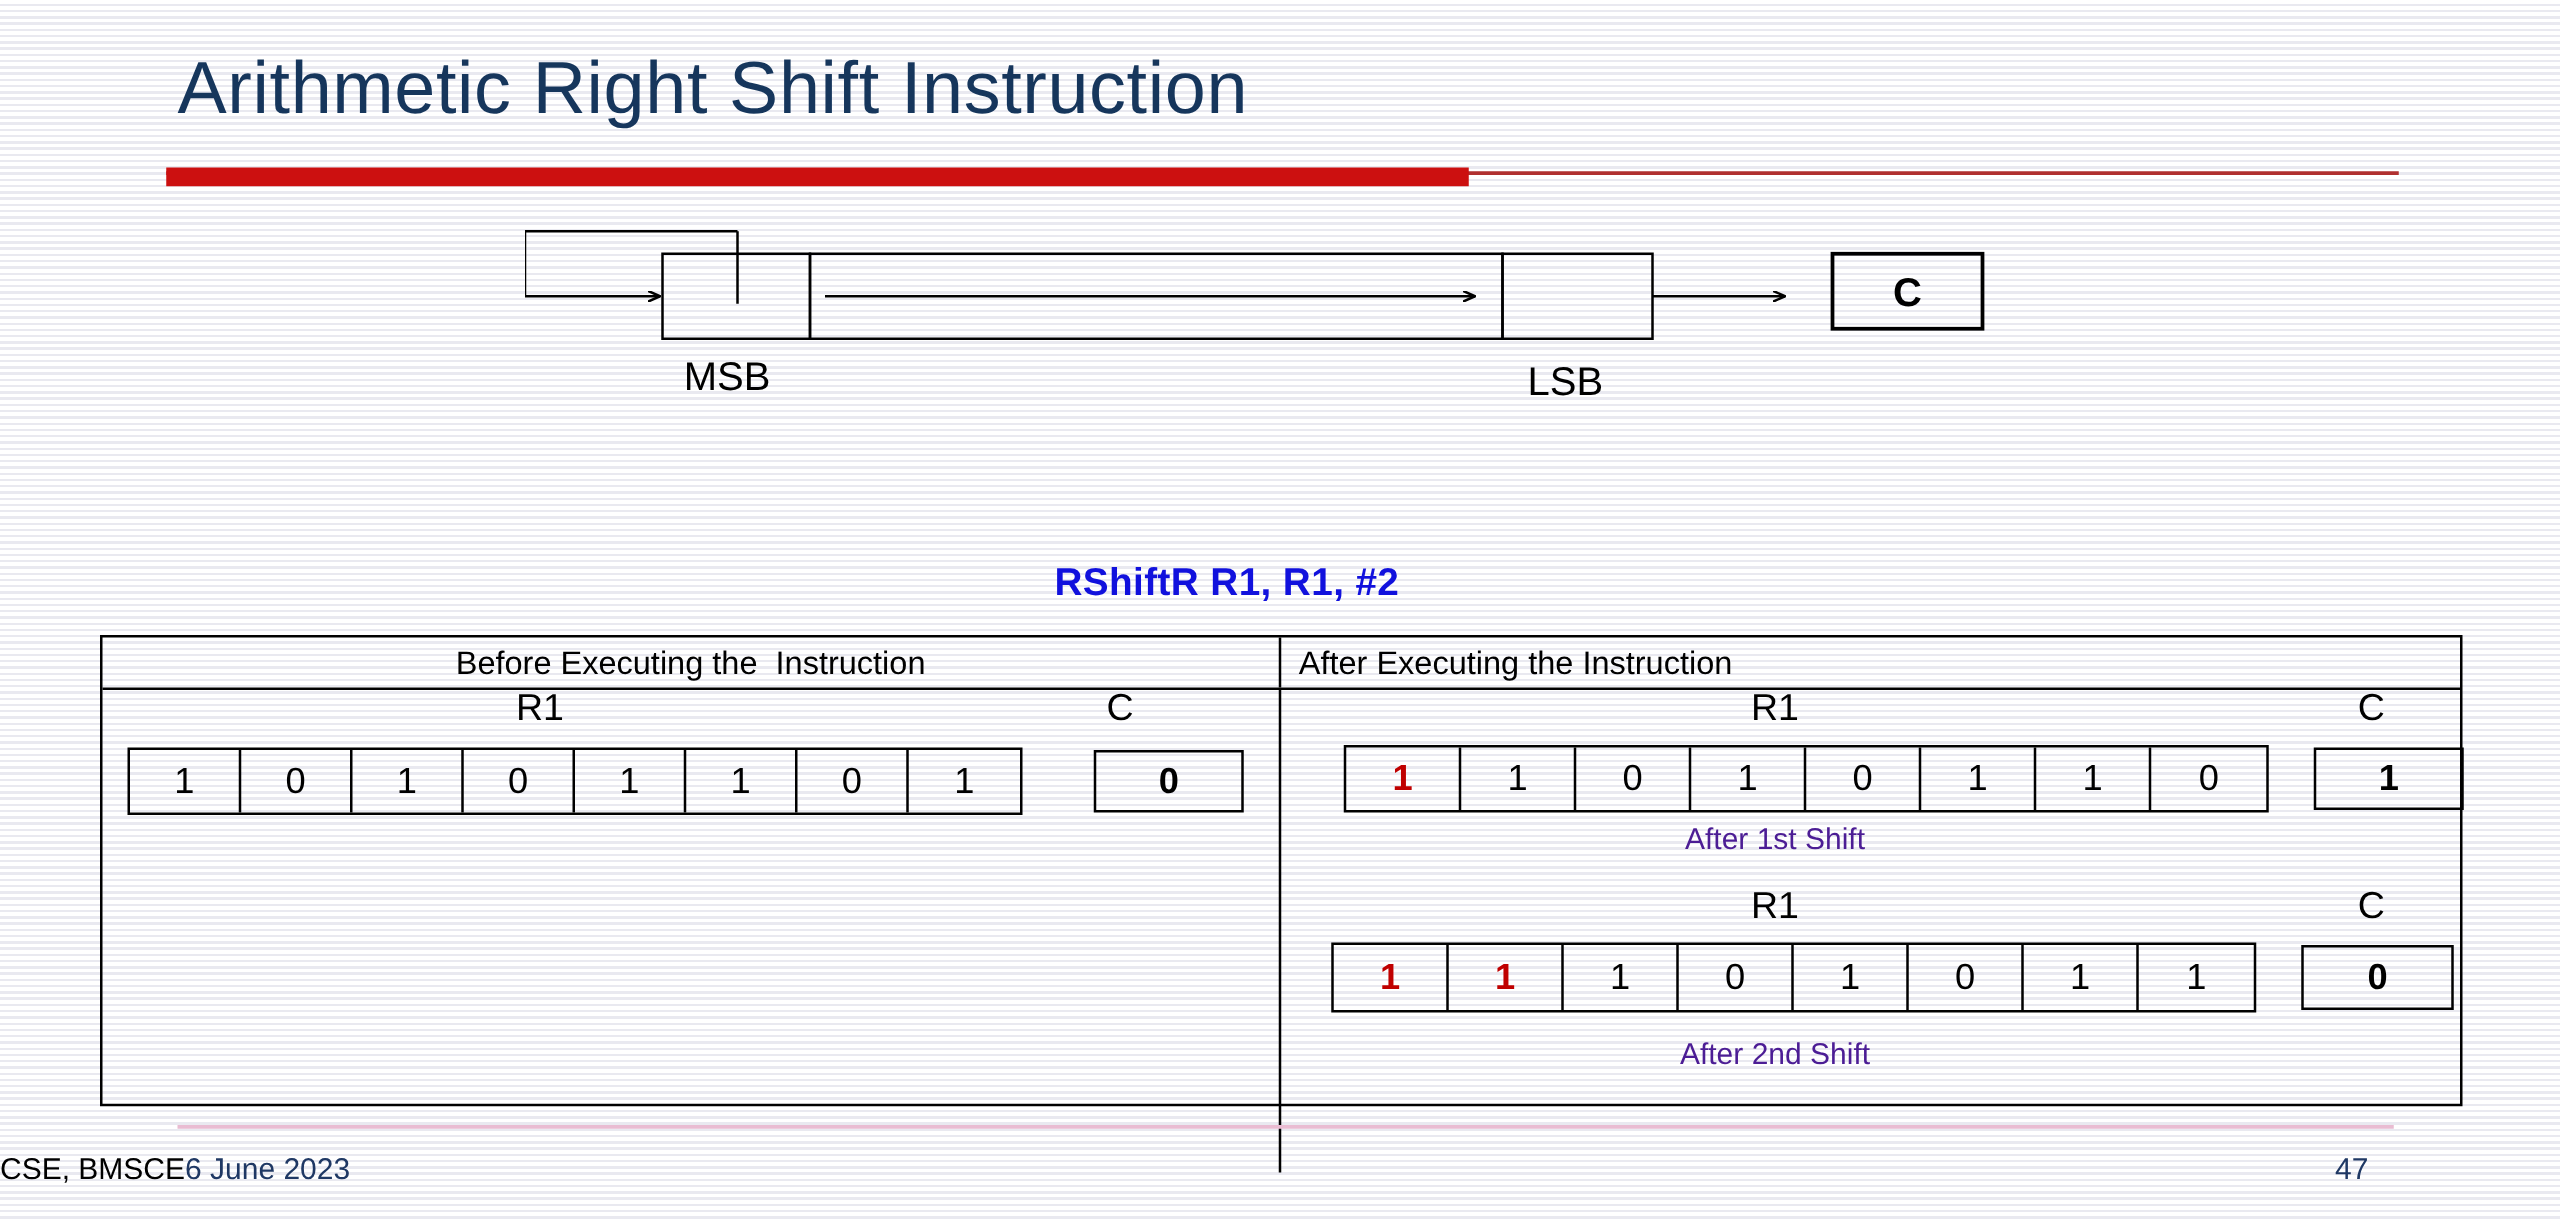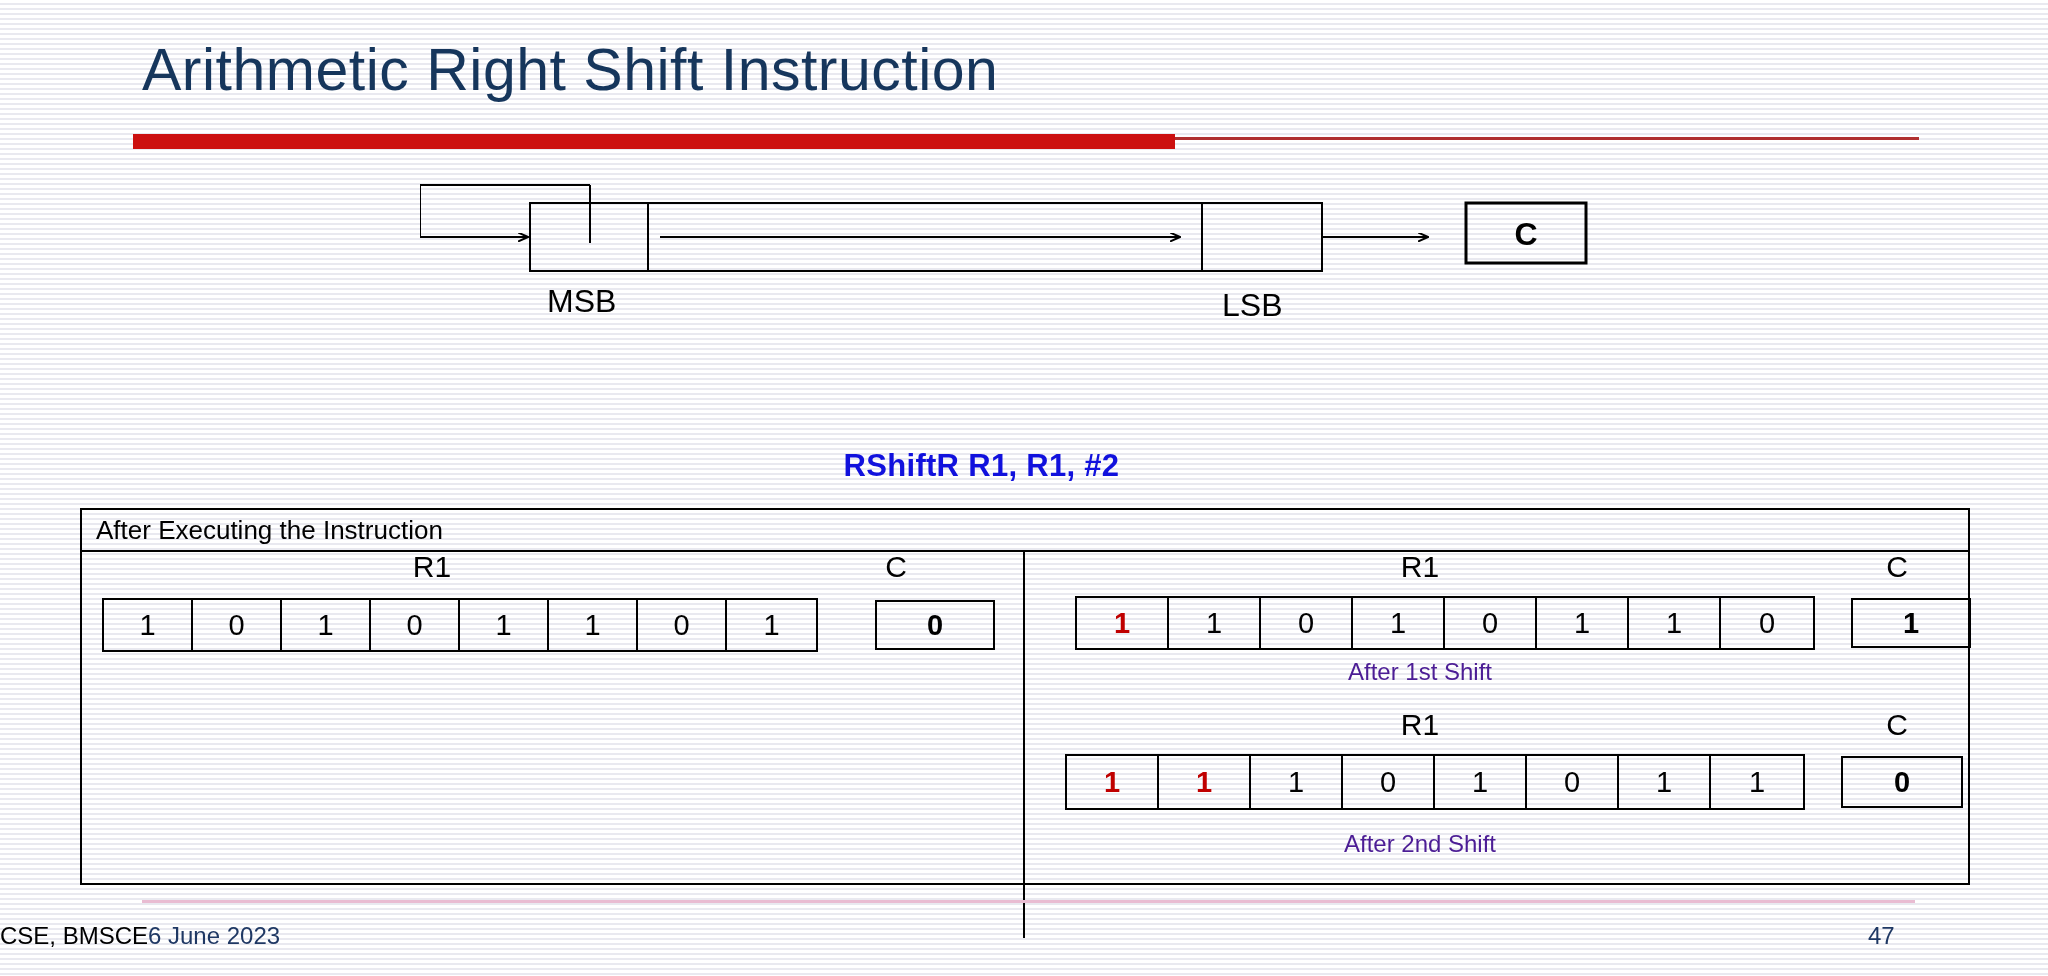--- a/index.html
+++ b/index.html
@@ -254,20 +254,21 @@
   </div>
   <div class="diagram-label" id="msb-label">MSB</div>
   <div class="diagram-label" id="lsb-label">LSB</div>
 
   <div id="instruction-text">
     <span id="instruction-text-inner">RShiftR R1, R1, #2</span>
   </div>
 
   <div id="compare-table">
     <div class="table-header-row">
+      <div class="th-cell" id="th-before">Before Executing the  Instruction</div>
       <div class="th-cell" id="th-after">After Executing the Instruction</div>
     </div>
     <div class="table-body-row">
 
       <div id="body-before">
         <div class="reg-group" id="grp-before" style="left:0px; top:0px;">
           <div class="reg-headers">
             <div class="reg-title" id="before-r1-label" style="width:700px;">R1</div>
             <div class="reg-title" id="before-c-label" style="width:120px; margin-left:54px;">C</div>
           </div>

